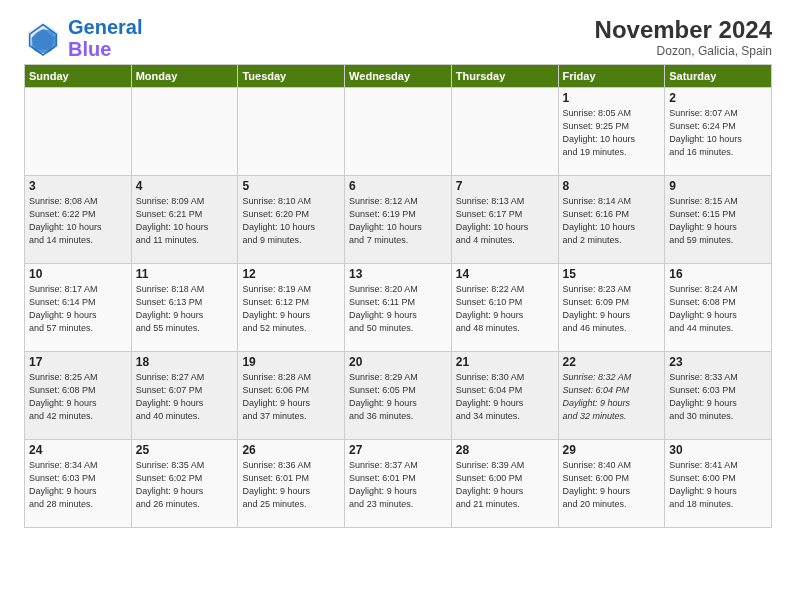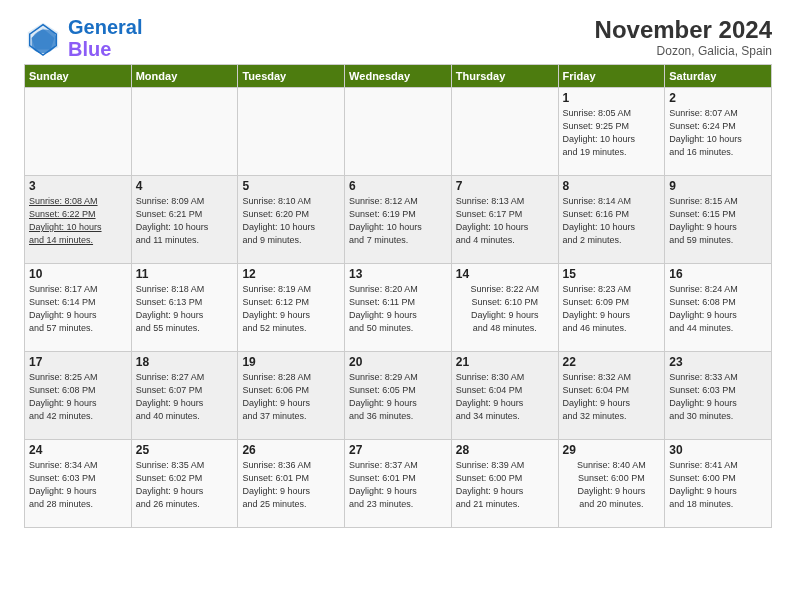--- a/index.html
+++ b/index.html
@@ -136,21 +136,21 @@
             <div class="day-num">2</div>
             <div class="day-info" style="white-space: pre-line;">Sunrise: 8:07 AM
 Sunset: 6:24 PM
 Daylight: 10 hours
 and 16 minutes.</div>
           </td>
         </tr>
         <tr>
           <td>
             <div class="day-num">3</div>
-            <div class="day-info" style="white-space: pre-line; text-decoration: underline;">Sunrise: 8:08 AM
+            <div class="day-info" style="white-space: pre-line;">Sunrise: 8:08 AM
 Sunset: 6:22 PM
 Daylight: 10 hours
 and 14 minutes.</div>
           </td>
           <td>
             <div class="day-num">4</div>
             <div class="day-info" style="white-space: pre-line;">Sunrise: 8:09 AM
 Sunset: 6:21 PM
 Daylight: 10 hours
 and 11 minutes.</div>
@@ -215,21 +215,21 @@
           </td>
           <td>
             <div class="day-num">13</div>
             <div class="day-info" style="white-space: pre-line;">Sunrise: 8:20 AM
 Sunset: 6:11 PM
 Daylight: 9 hours
 and 50 minutes.</div>
           </td>
           <td>
             <div class="day-num">14</div>
-            <div class="day-info" style="white-space: pre-line; text-align: center;">Sunrise: 8:22 AM
+            <div class="day-info" style="white-space: pre-line;">Sunrise: 8:22 AM
 Sunset: 6:10 PM
 Daylight: 9 hours
 and 48 minutes.</div>
           </td>
           <td>
             <div class="day-num">15</div>
             <div class="day-info" style="white-space: pre-line;">Sunrise: 8:23 AM
 Sunset: 6:09 PM
 Daylight: 9 hours
 and 46 minutes.</div>
@@ -273,21 +273,21 @@
           </td>
           <td>
             <div class="day-num">21</div>
             <div class="day-info" style="white-space: pre-line;">Sunrise: 8:30 AM
 Sunset: 6:04 PM
 Daylight: 9 hours
 and 34 minutes.</div>
           </td>
           <td>
             <div class="day-num">22</div>
-            <div class="day-info" style="white-space: pre-line;">Sunrise: 8:32 AM
+            <div class="day-info" style="white-space: pre-line; font-style: italic;">Sunrise: 8:32 AM
 Sunset: 6:04 PM
 Daylight: 9 hours
 and 32 minutes.</div>
           </td>
           <td>
             <div class="day-num">23</div>
             <div class="day-info" style="white-space: pre-line;">Sunrise: 8:33 AM
 Sunset: 6:03 PM
 Daylight: 9 hours
 and 30 minutes.</div>
@@ -324,21 +324,21 @@
           </td>
           <td>
             <div class="day-num">28</div>
             <div class="day-info" style="white-space: pre-line;">Sunrise: 8:39 AM
 Sunset: 6:00 PM
 Daylight: 9 hours
 and 21 minutes.</div>
           </td>
           <td>
             <div class="day-num">29</div>
-            <div class="day-info" style="white-space: pre-line; text-align: center;">Sunrise: 8:40 AM
+            <div class="day-info" style="white-space: pre-line;">Sunrise: 8:40 AM
 Sunset: 6:00 PM
 Daylight: 9 hours
 and 20 minutes.</div>
           </td>
           <td>
             <div class="day-num">30</div>
             <div class="day-info" style="white-space: pre-line;">Sunrise: 8:41 AM
 Sunset: 6:00 PM
 Daylight: 9 hours
 and 18 minutes.</div>

